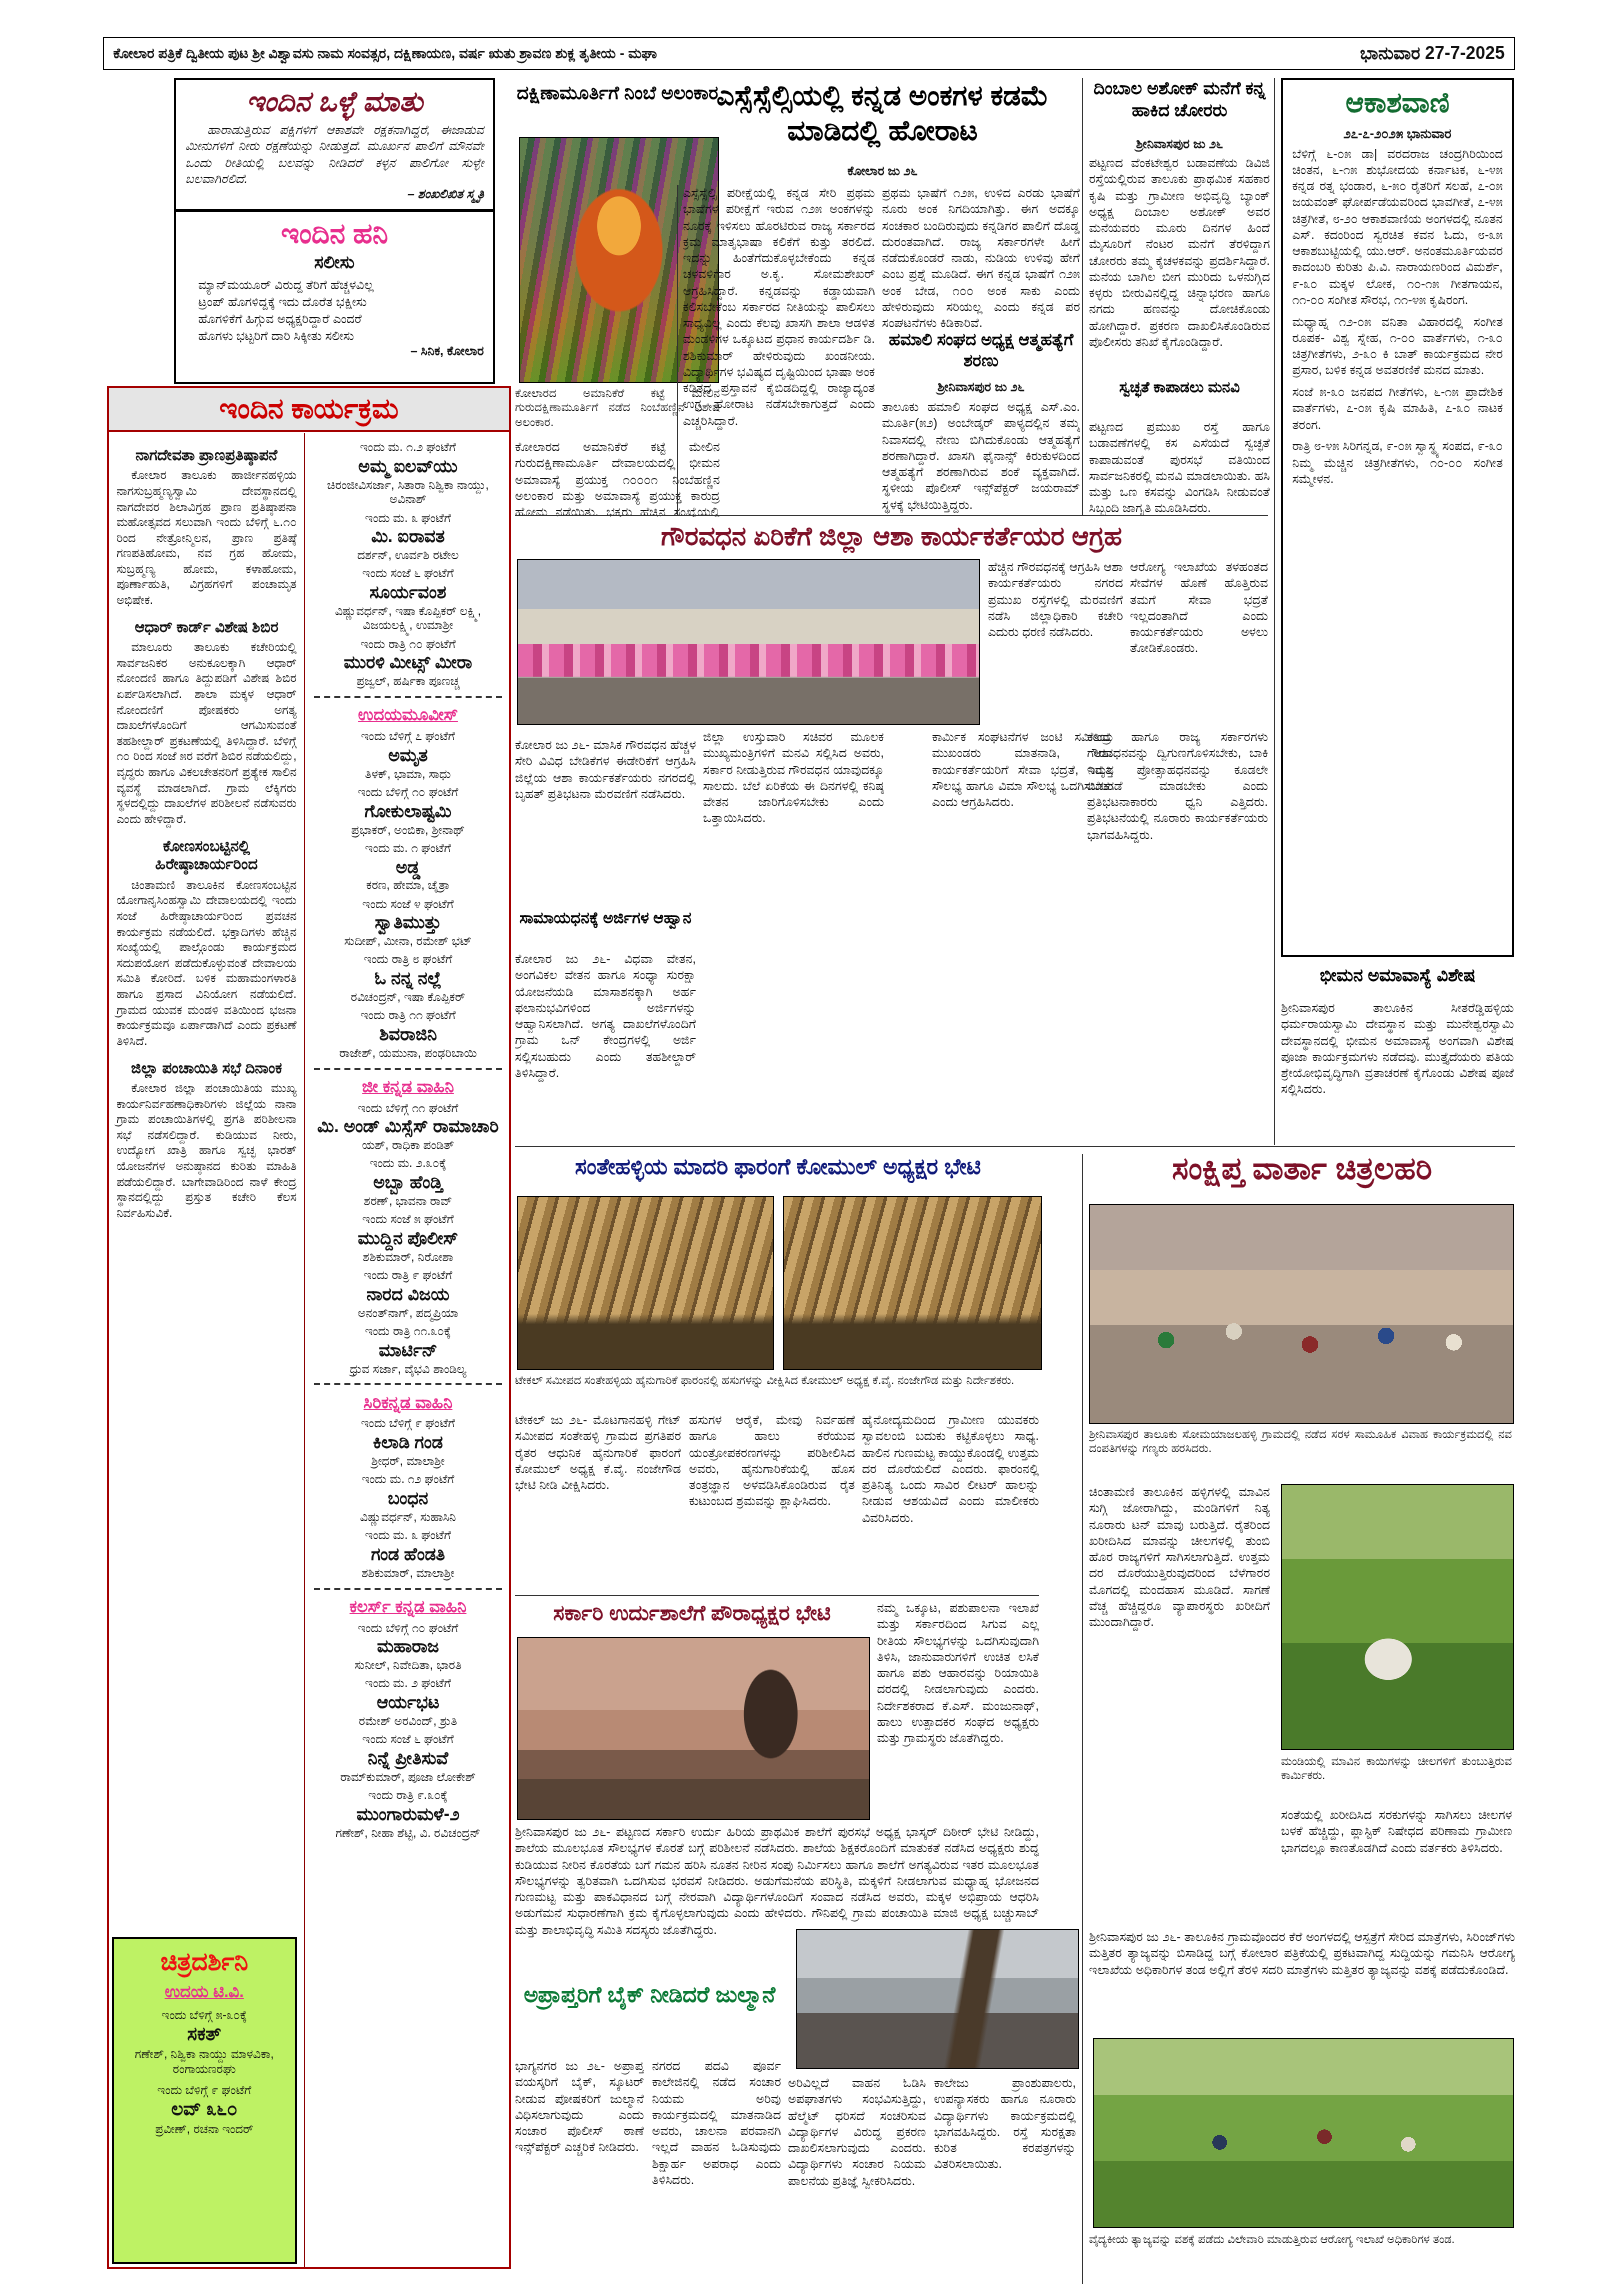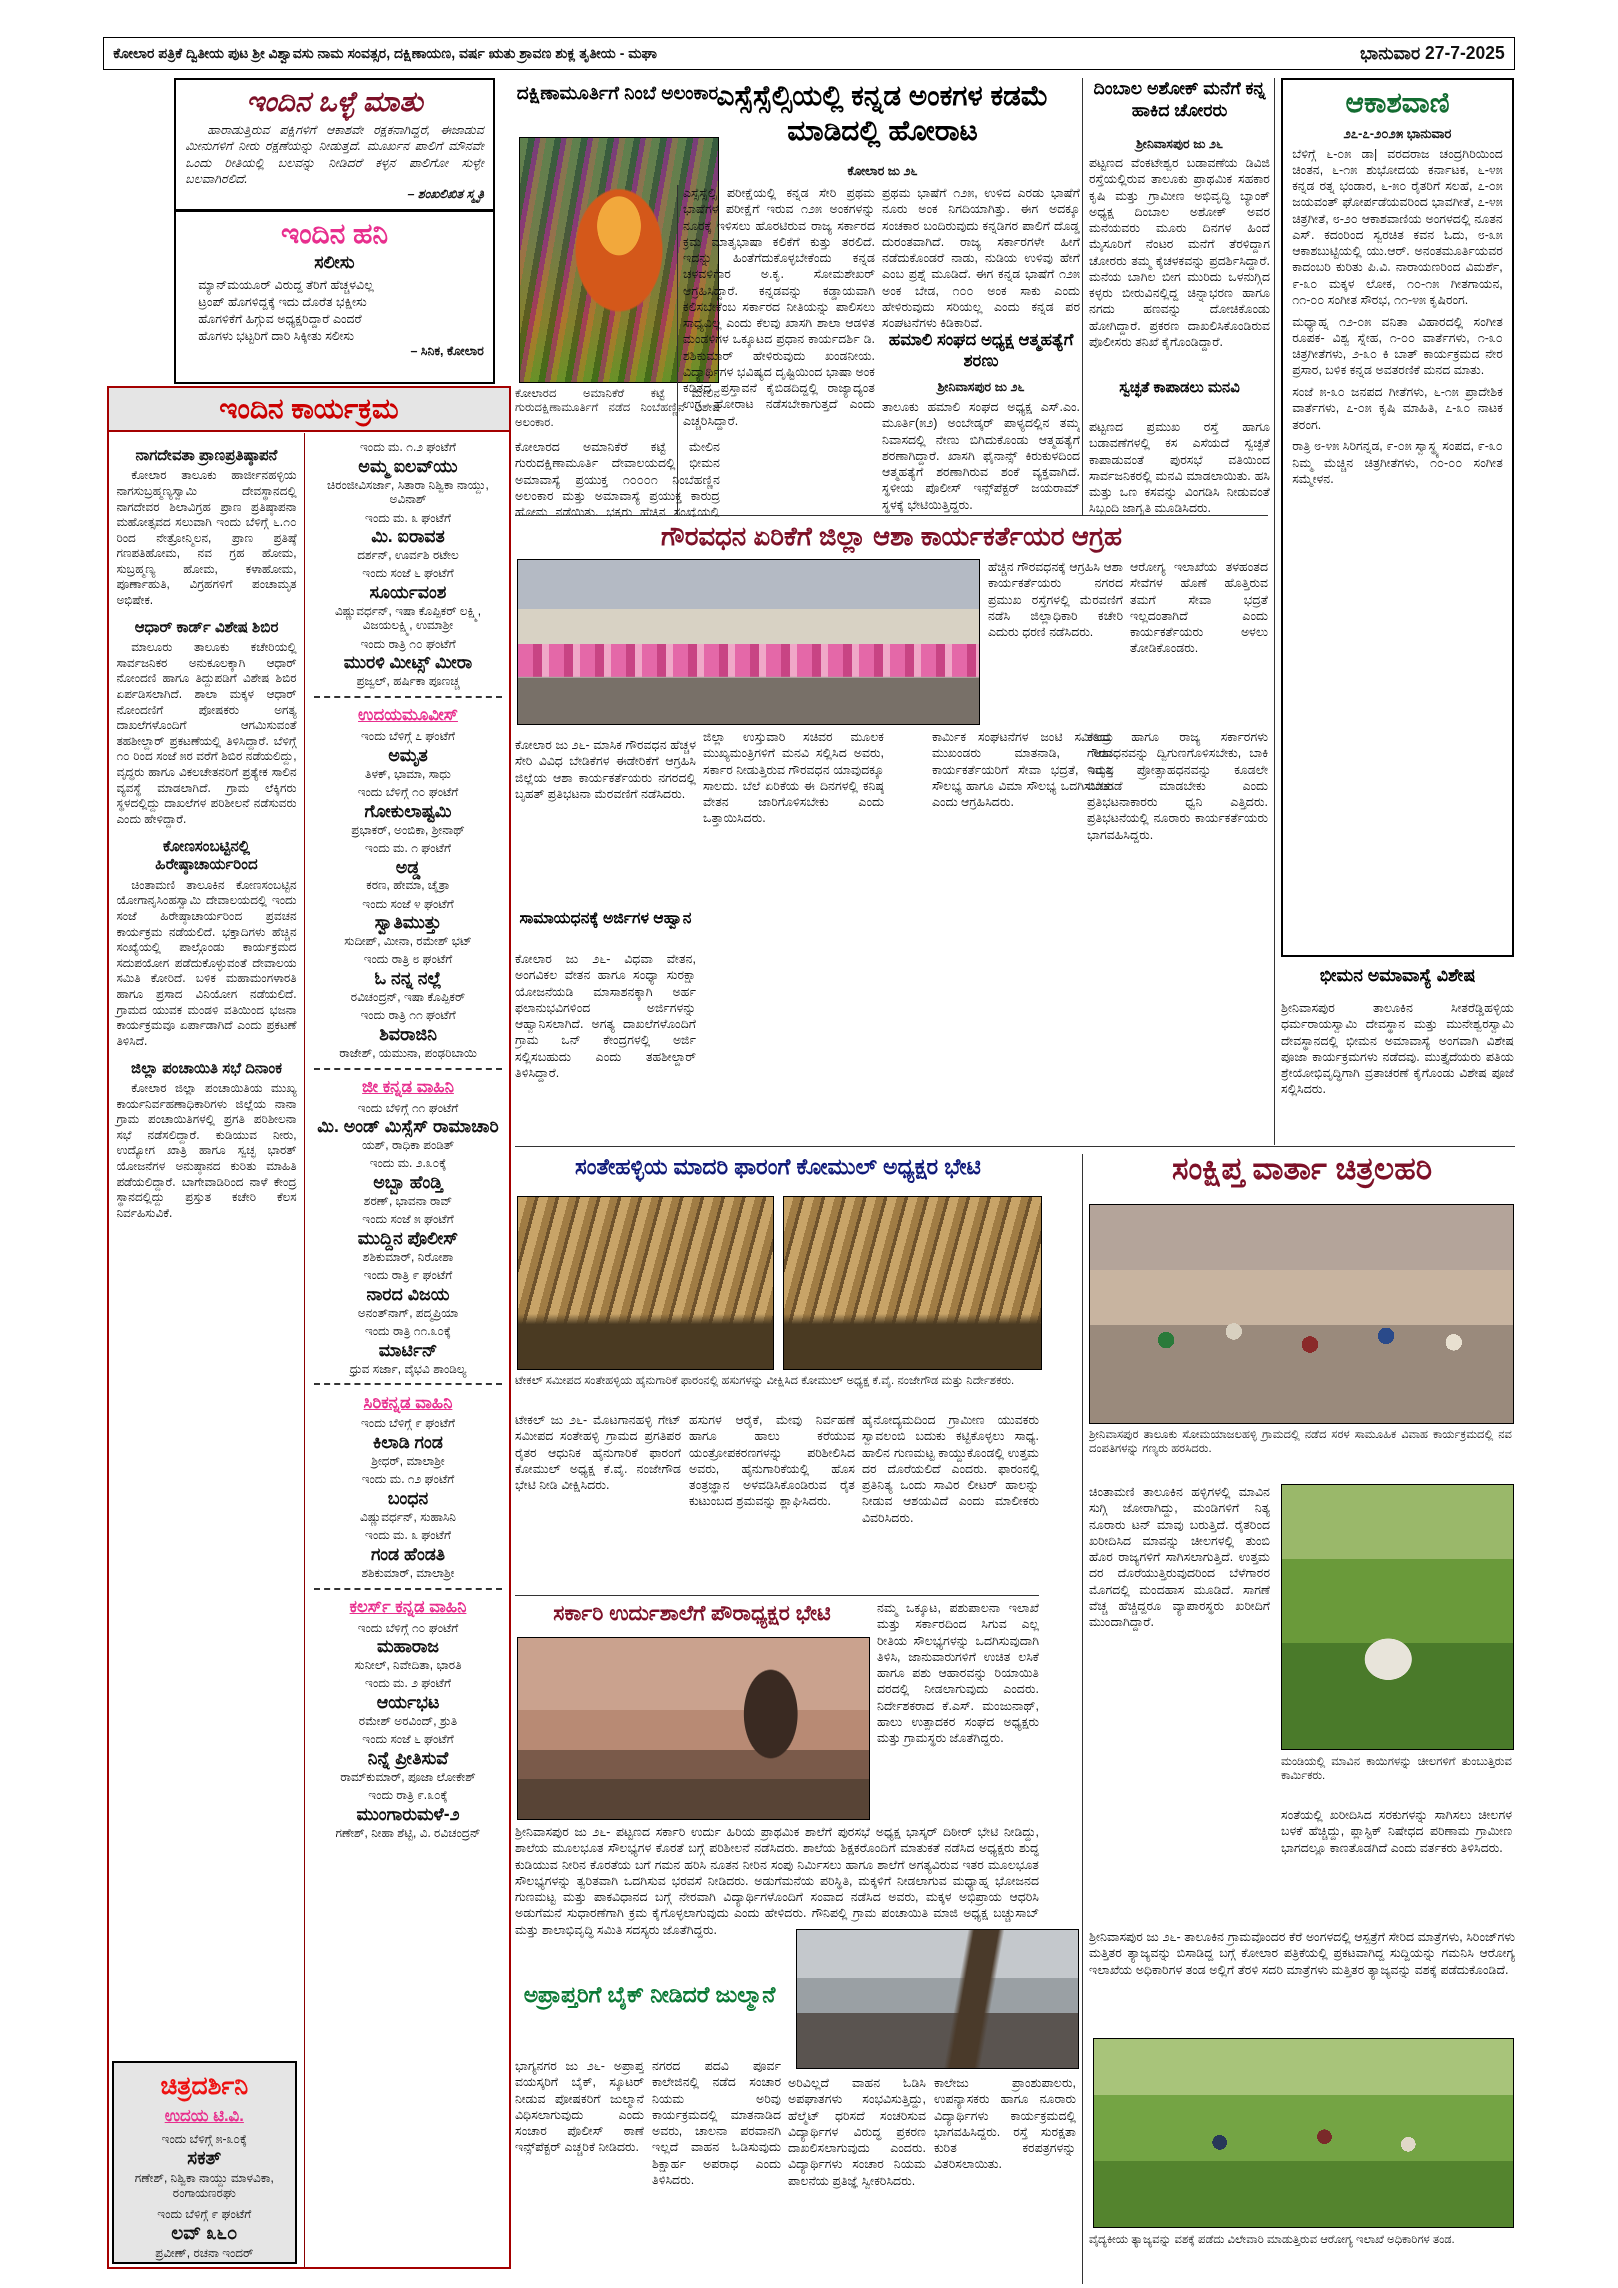--- a/index.html
+++ b/index.html
@@ -30,21 +30,21 @@
   #briefcol{position:absolute;left:0;top:45px;bottom:0;width:196px;border-right:1.8px solid #8b0000;padding:3.7px 7.4px;box-sizing:border-box;}
   #cinecol{position:absolute;left:198px;top:45px;bottom:0;right:0;padding:3.7px 7.4px;box-sizing:border-box;}
   .brief-h{font-weight:bold;font-size:15px;text-align:center;margin:9.2px 0 3.7px;line-height:1.25;}
   .brief-b{font-size:12px;line-height:1.3;text-align:justify;text-indent:14.8px;}
   .ci{display:block;}
   .ci.time{font-size:12px;text-align:center;margin-top:3.7px;}
   .ci.title{font-size:17.5px;font-weight:bold;text-align:center;line-height:1.15;margin:1.8px 0;}
   .ci.cast{font-size:12px;text-align:center;line-height:1.2;margin-bottom:3.7px;}
   .ci.channel{color:#e82f8e;font-weight:bold;font-size:16.6px;text-align:center;text-decoration:underline;
               border-top:2.8px dashed #333;padding-top:7.4px;margin-top:7.4px;}
-  #cdbox{position:absolute;left:2.8px;bottom:2.8px;width:185px;height:203px;background:#e5e5e5;
+  #cdbox{position:absolute;left:2.8px;bottom:2.8px;width:185px;height:327px;background:#bef264;
          border:2.8px double #000;box-sizing:border-box;text-align:center;padding-top:5.5px;}
   .cd-title{color:#ee1111;font-size:25px;font-weight:bold;margin:1.8px 0 5.5px;}
   .cd-channel{color:#e82f8e;font-weight:bold;font-size:16.6px;text-decoration:underline;margin-bottom:3.7px;}
   .cd-time{font-size:12px;margin-top:5.5px;}
   .cd-film{font-size:18.5px;font-weight:bold;margin:1.8px 0;}
   .cd-cast{font-size:12px;line-height:1.25;}
   
   .h-black{font-weight:bold;text-align:center;color:#000;line-height:1.25;}
   .h-maroon{font-weight:bold;text-align:center;color:#7d1128;line-height:1.2;}
   .h-navy{font-weight:bold;text-align:center;color:#101a7a;line-height:1.2;}

